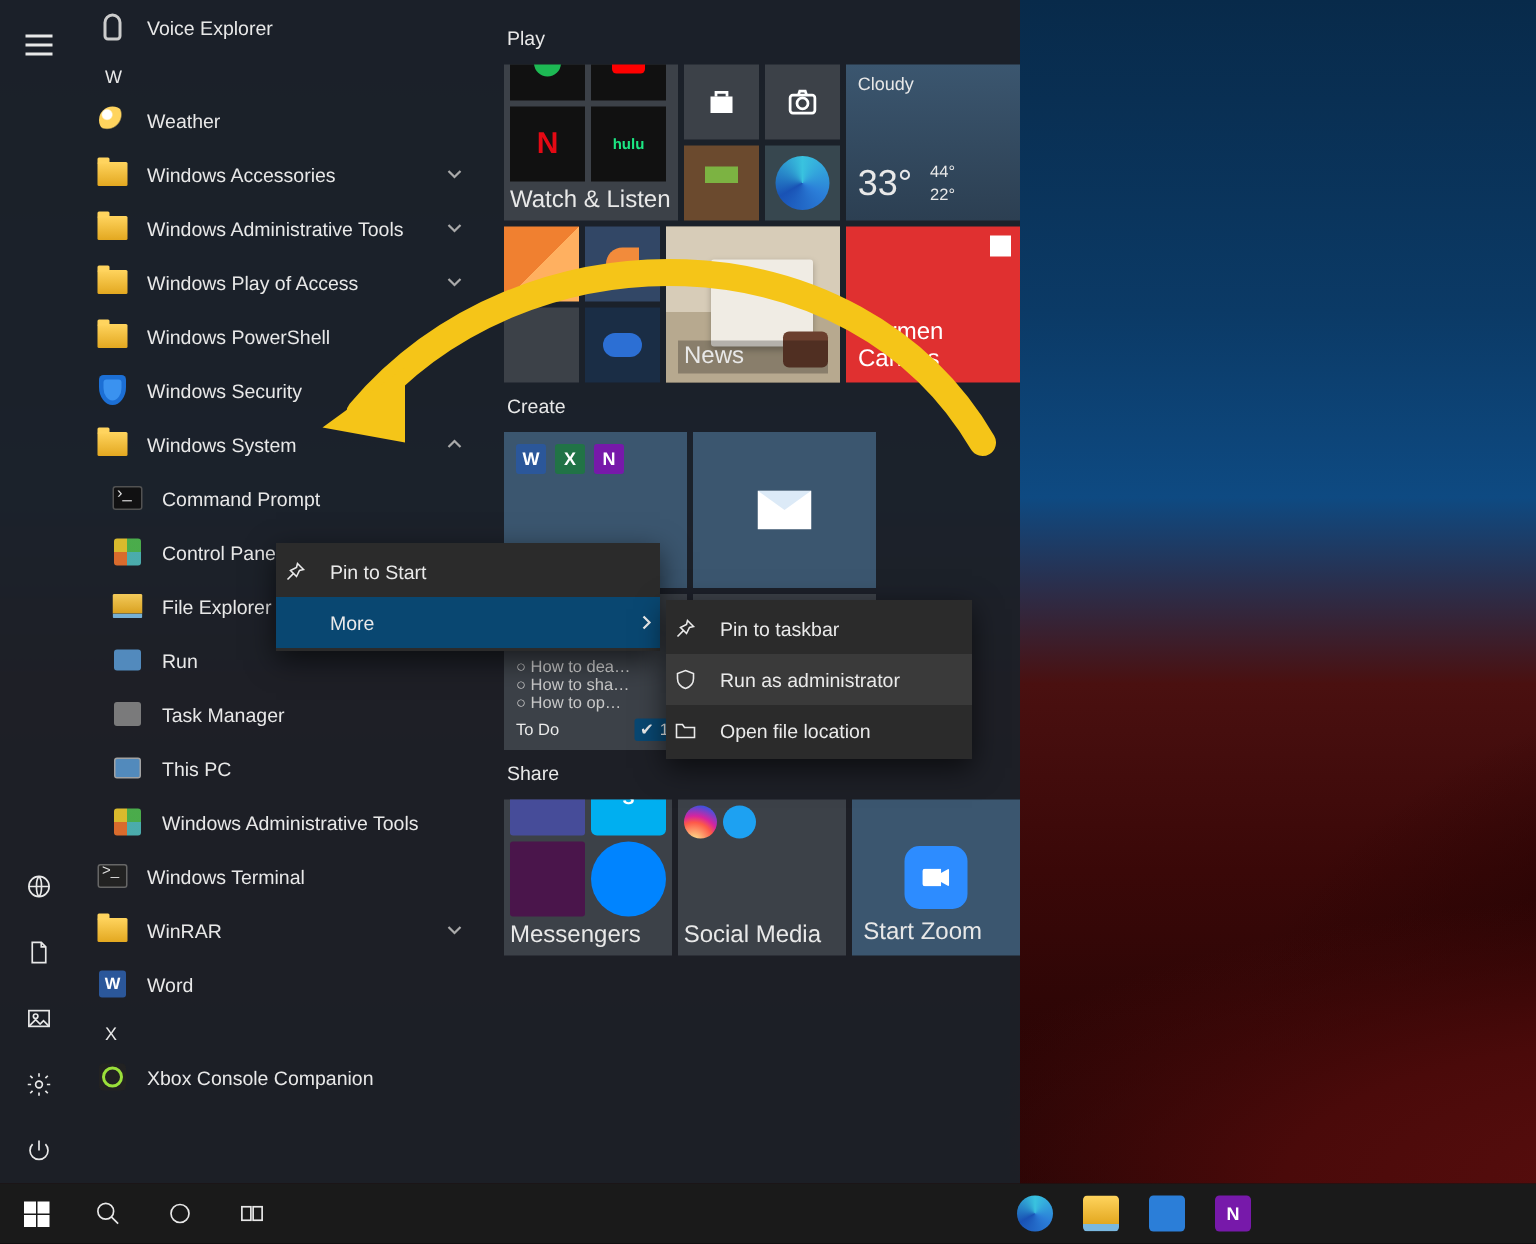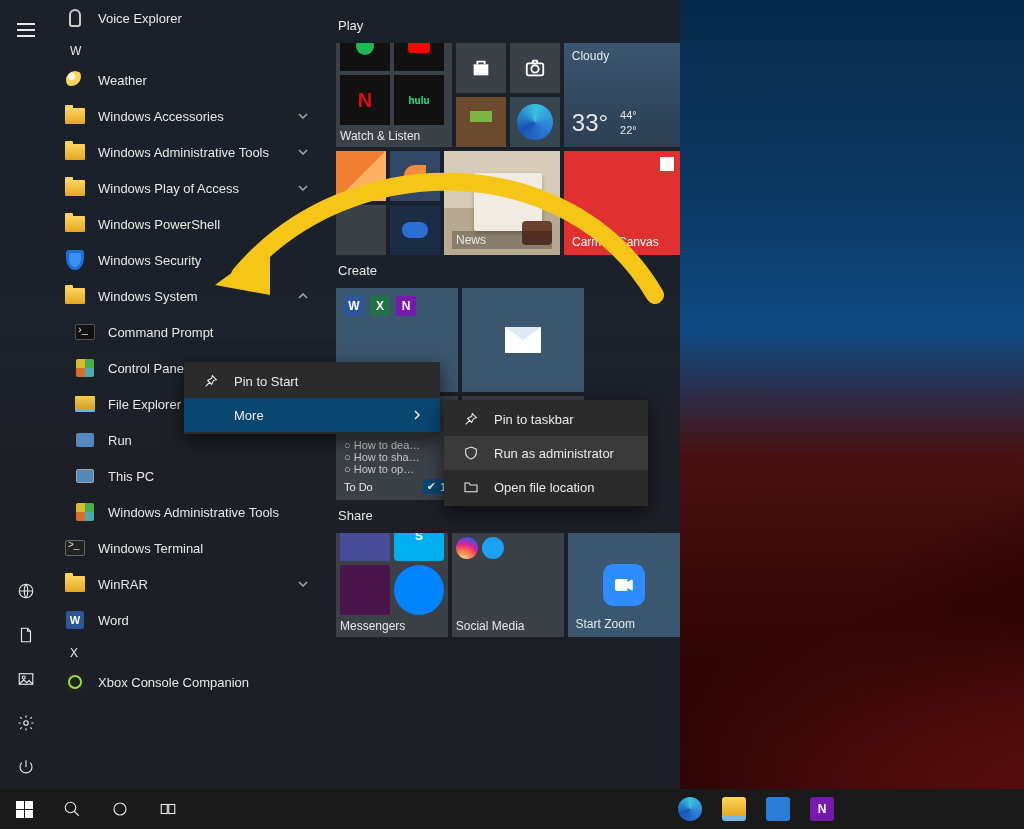--- a/index.html
+++ b/index.html
@@ -83,21 +83,21 @@
   .tile {
     background: #3c4148; border-radius: 0px;
     display: flex; flex-direction: column; justify-content: flex-end;
     padding: 6px 8px; color: #e8e8e8; font-size: 12px;
     cursor: pointer; position: relative; overflow: hidden;
   }
   .tile.med { width: 122px; height: 104px; }
   .tile.sm  { width: 50px;  height: 50px;  }
   .tile-grid { display: grid; grid-template-columns: repeat(2, 50px); grid-auto-rows: 50px; gap: 4px; width:104px; }
   .tile-grid2x2 { display:grid; grid-template-columns:repeat(2,50px); grid-auto-rows:50px; gap:4px; }
-  .tile .footer { font-size: 12px; }
+  .tile .footer { font-size: 16px; }
   .tile .center { position:absolute; inset:0; display:flex; align-items:center; justify-content:center; }
   .living-room-tile { background: linear-gradient(#c8b9a0,#b5a488); }
   .living-room-tile .wall { position:absolute; inset:0; background: linear-gradient(180deg,#d7ccb8 0 55%, #b7a98f 55% 100%); }
   .living-room-tile .cabinet { position:absolute; left:30px; top:22px; width:68px; height:58px; background:#f0ece4; border-radius:2px; box-shadow:0 2px 4px rgba(0,0,0,0.25);}
   .living-room-tile .sofa { position:absolute; right:8px; bottom:10px; width:30px; height:24px; background:#6b3f2e; border-radius:4px; }
   .affinity { background: linear-gradient(135deg,#f08030 0 50%, #ffb060 50% 100%); }
   .blender  { background:#324766; }
   .psapp    { background:#1a2d45; }
   .edge     { background:#37474f; }
   .edge .ring { width:36px; height:36px; border-radius:50%; background: conic-gradient(#39c3df,#2b7ed8,#1952b5,#39c3df); }
@@ -122,21 +122,21 @@
 
   
   .arrow-svg { position:absolute; left:200px; top:130px; width:470px; height:200px; pointer-events:none; z-index:5; }
 
   
   .ctx {
     position: absolute; background: #2b2b2b; color: #eaeaea; font-size: 13px;
     box-shadow: 0 6px 18px rgba(0,0,0,0.6); z-index: 20;
     padding: 2px 0;
   }
-  .ctx .item { height: 34px; display: flex; align-items: center; padding: 0 18px; cursor: pointer; gap: 14px; }
+  .ctx .item { height: 34px; display: flex; align-items: center; padding: 0 4px; cursor: pointer; gap: 14px; }
   .ctx .item.active { background: #094771; }
   .ctx .item.hover  { background: #3a3a3a; }
   .ctx .item .mi { width:18px; display:flex; align-items:center; justify-content:center; color:#eaeaea; }
   .ctx .item .mlabel { flex:1; }
   .ctx .item .arrow { color:#eaeaea; }
   .ctx1 { left:184px; top:362px; width:256px; }
   .ctx2 { left:444px; top:400px; width:204px; }
 
   
   .taskbar {
@@ -285,20 +285,26 @@
       <div class="ico">
           <div class="fe-icon"></div>
         </div>
       <div class="label">File Explorer</div>
     </div>
     <div class="app-row sub">
       <div class="ico">
           <div class="run-icon"></div>
         </div>
       <div class="label">Run</div>
+    </div>
+    <div class="app-row sub">
+      <div class="ico">
+          <div class="tm-icon"></div>
+        </div>
+      <div class="label">Task Manager</div>
     </div>
     <div class="app-row sub">
       <div class="ico">
           <div class="pc-icon"></div>
         </div>
       <div class="label">This PC</div>
     </div>
     <div class="app-row sub">
       <div class="ico">
           <div class="ctrl-icon"></div>

